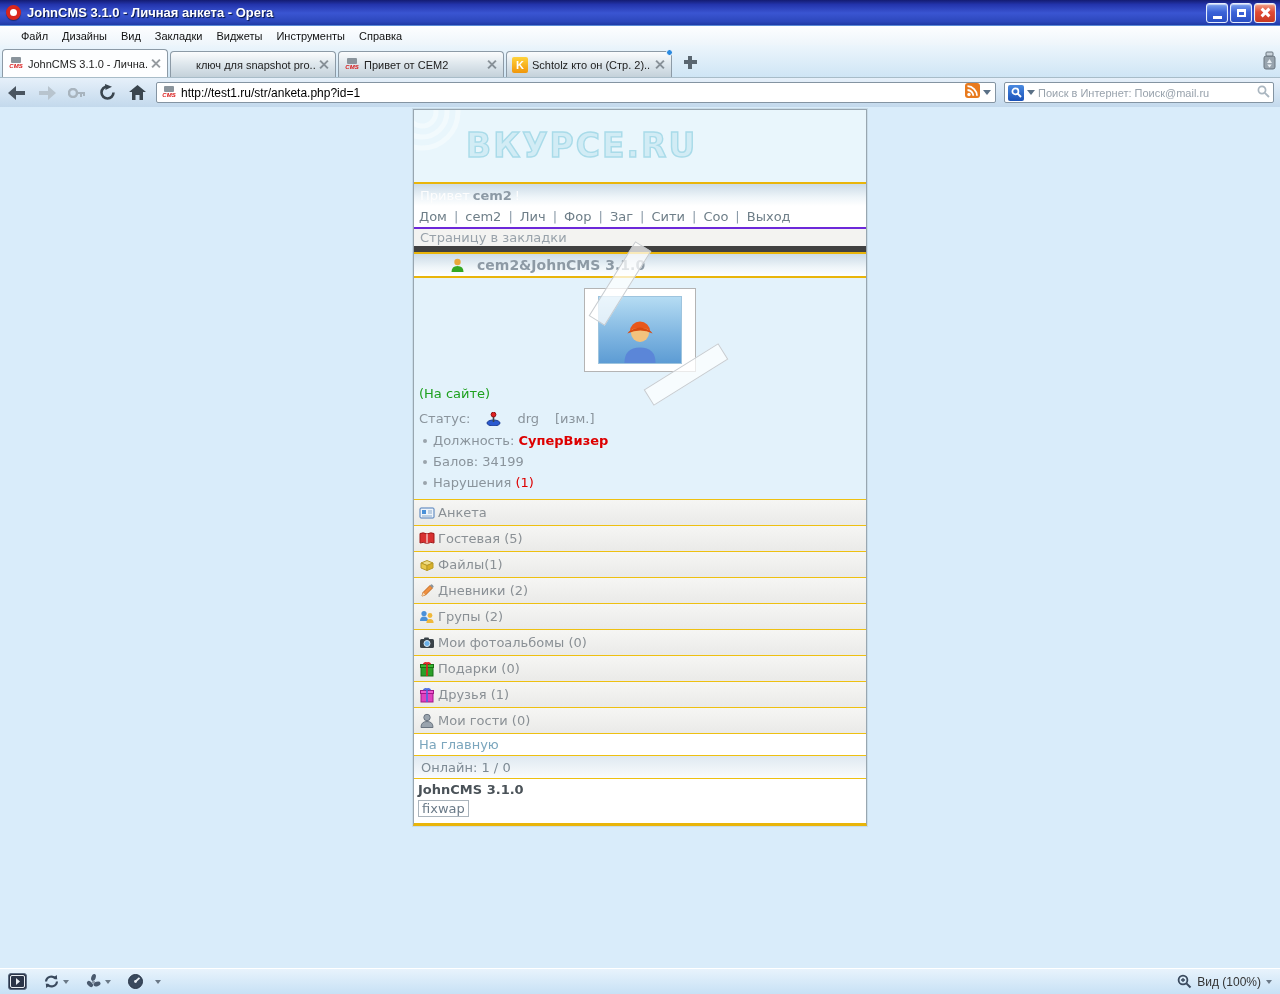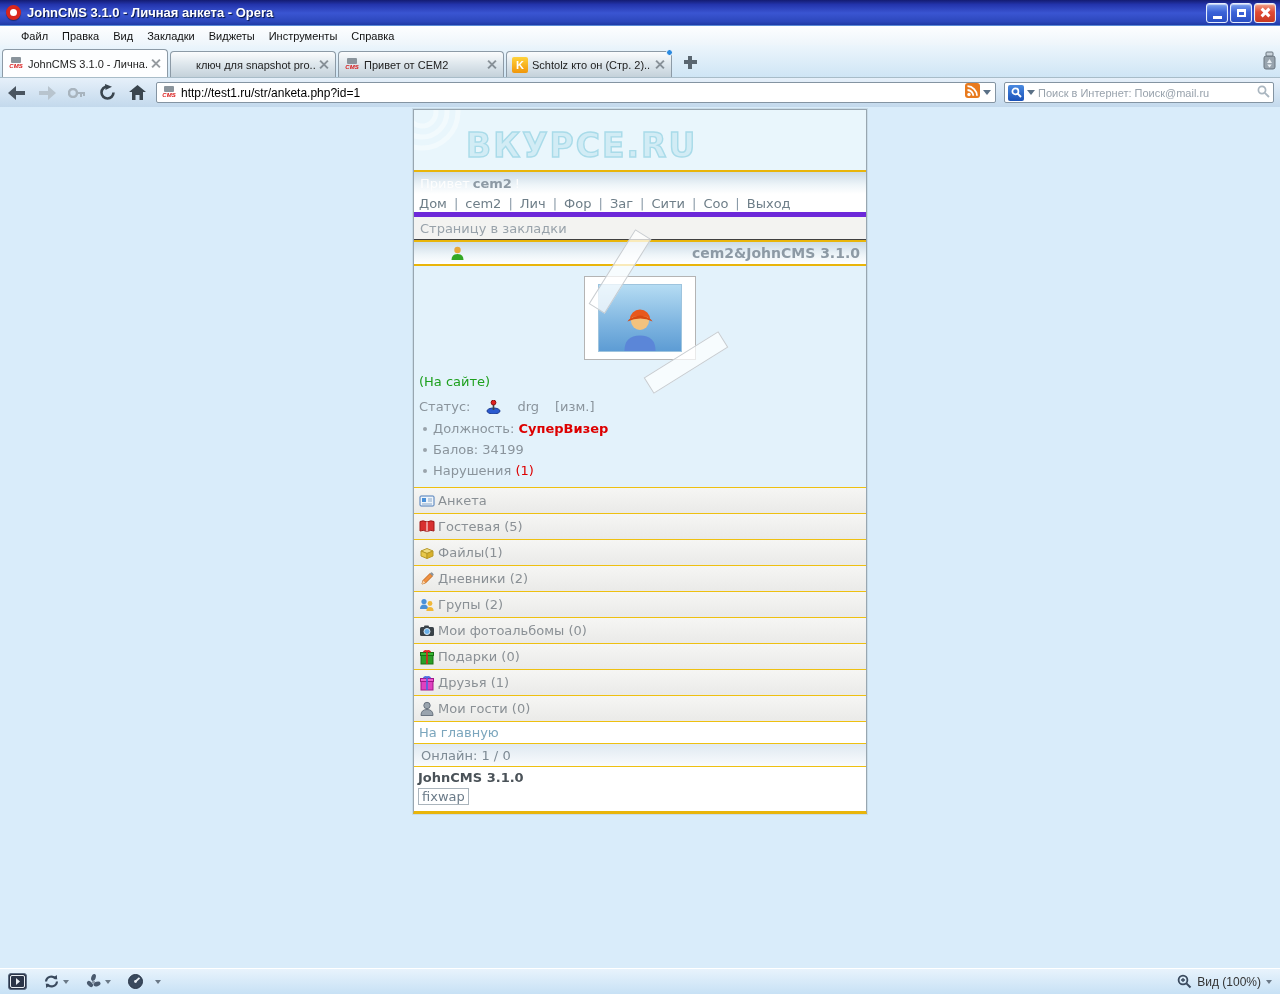--- a/index.html
+++ b/index.html
@@ -81,39 +81,39 @@
   .search input::placeholder { color:#98a2ac; }
   .sbox { width:16px; height:16px; background:linear-gradient(180deg,#4a8ae0,#1a52b8); border-radius:2px;
     display:flex; align-items:center; justify-content:center; }
 
   
   .viewport { flex:1; overflow:hidden; background:#d9ecfa;
     font-family:"DejaVu Sans",sans-serif; }
   .page { width:454px; margin:2px auto 0; background:#fff; border:1px solid #98a6b0;
     border-bottom:3px solid #e9b50a; box-shadow:0 0 0 1px #c9dce8; font-size:13px; color:#8a949c; }
 
-  .logo-head { height:60px; background:#e9f6fc; position:relative; overflow:hidden; }
+  .logo-head { height:72px; background:#e9f6fc; position:relative; overflow:hidden; }
   .logo-text { position:absolute; left:52px; top:16px; font-size:33px; font-weight:bold;
     letter-spacing:2px; color:#d2ecf5; -webkit-text-stroke:1.4px #a9dbe9; }
   .arcs { position:absolute; left:-20px; top:-26px; }
 
   .bar { border-top:2px solid #e9b50a; height:24px; display:flex; align-items:center;
     background:linear-gradient(180deg,#ccdbe6 0%,#eef5f9 60%,#ffffff 100%); padding:0 6px; }
   .greet .g1,.greet .g3 { color:#fdfdfd; }
   .greet .g2 { color:#8d9aa5; font-weight:bold; margin:0 3px; }
 
   .navrow { height:23px; display:flex; align-items:center; gap:7px; padding:0 5px;
-    background:#fff; border-bottom:5px solid #6d28d9; color:#6e7e88; }
+    background:#fff; border-bottom:2px solid #6d28d9; color:#6e7e88; }
   .navrow .sep { color:#8a9aa8; }
   .navrow a { cursor:pointer; }
 
   .bookmark { height:23px; display:flex; align-items:center; padding:0 6px; background:#f3f3f1;
-    border-bottom:1px solid #404040; color:#98a2aa; }
-
-  .userbar { justify-content:space-between; gap:5px; font-weight:bold; color:#8d9aa5; font-size:14px;padding-left:36px; }
+    border-bottom:6px solid #404040; color:#98a2aa; }
+
+  .userbar { justify-content:flex-start; gap:12px; font-weight:bold; color:#8d9aa5; font-size:14px;padding-left:36px; }
 
   .profile { border-top:2px solid #e9b50a; border-bottom:1px solid #eec011;
     background:#e3f2fb; padding:8px 5px 6px; }
   .ava-wrap { width:112px; margin:2px auto 14px; position:relative; }
   .ava-frame { width:112px; height:84px; background:#fff; border:1px solid #b4b4b4;
     display:flex; align-items:center; justify-content:center; }
   .ava-img { width:84px; height:68px; background:linear-gradient(180deg,#b5dcf3 0%,#7db4e0 60%,#5d9cd4 100%);
     display:flex; align-items:flex-end; justify-content:center; border:1px solid #9ec4de; }
   .tape { position:absolute; width:88px; height:19px; background:rgba(255,255,255,.72);
     border:1px solid rgba(190,195,200,.85); }
@@ -165,21 +165,21 @@
         <i></i>
       </div>
     <div class="wbtn close">
         <i></i>
       </div>
   </div>
 </div>
 
 <div class="menubar">
   <span>Файл</span>
-  <span>Правка</span>
+  <span>Дизайны</span>
   <span>Вид</span>
   <span>Закладки</span>
   <span>Виджеты</span>
   <span>Инструменты</span>
   <span>Справка</span>
 </div>
 
 <div class="tabbar">
   <div class="tab active">
     <span class="fav fav-cms">

